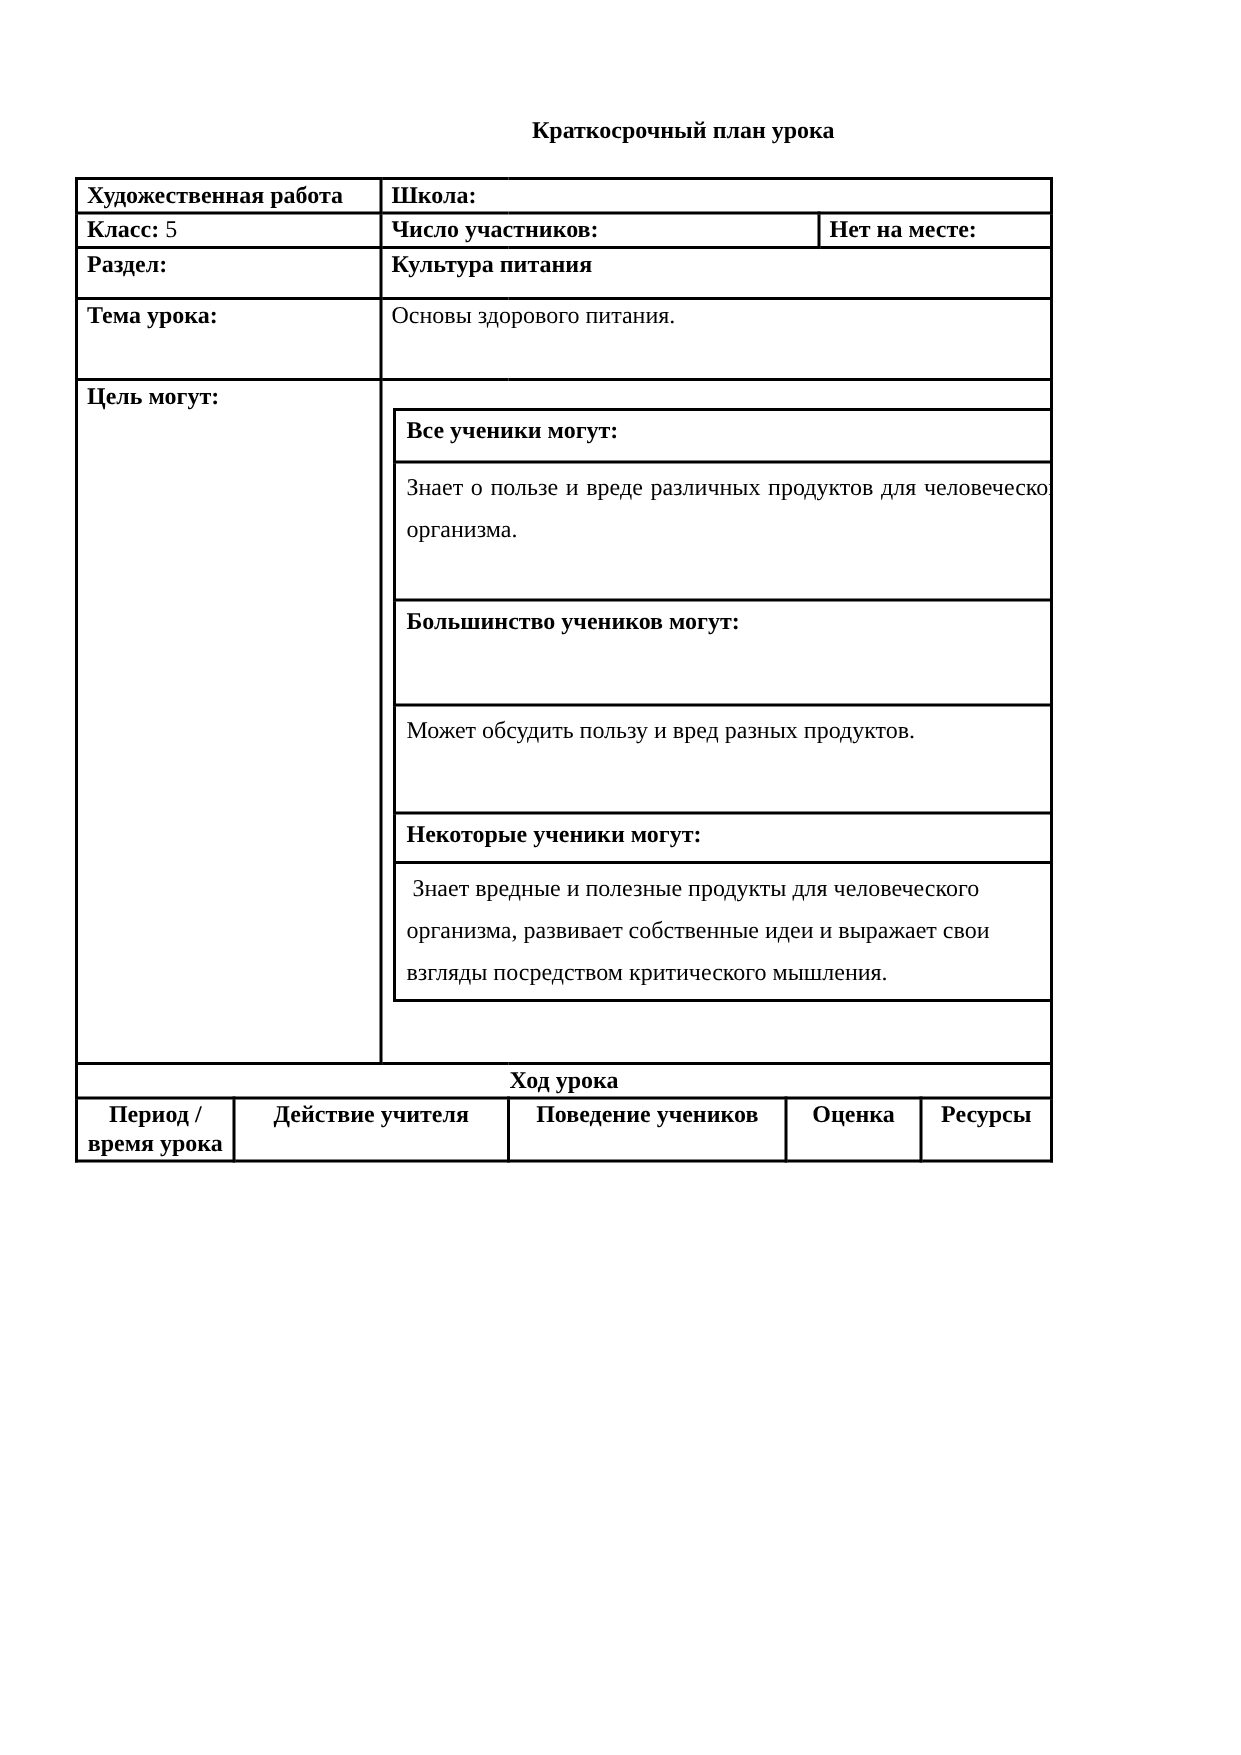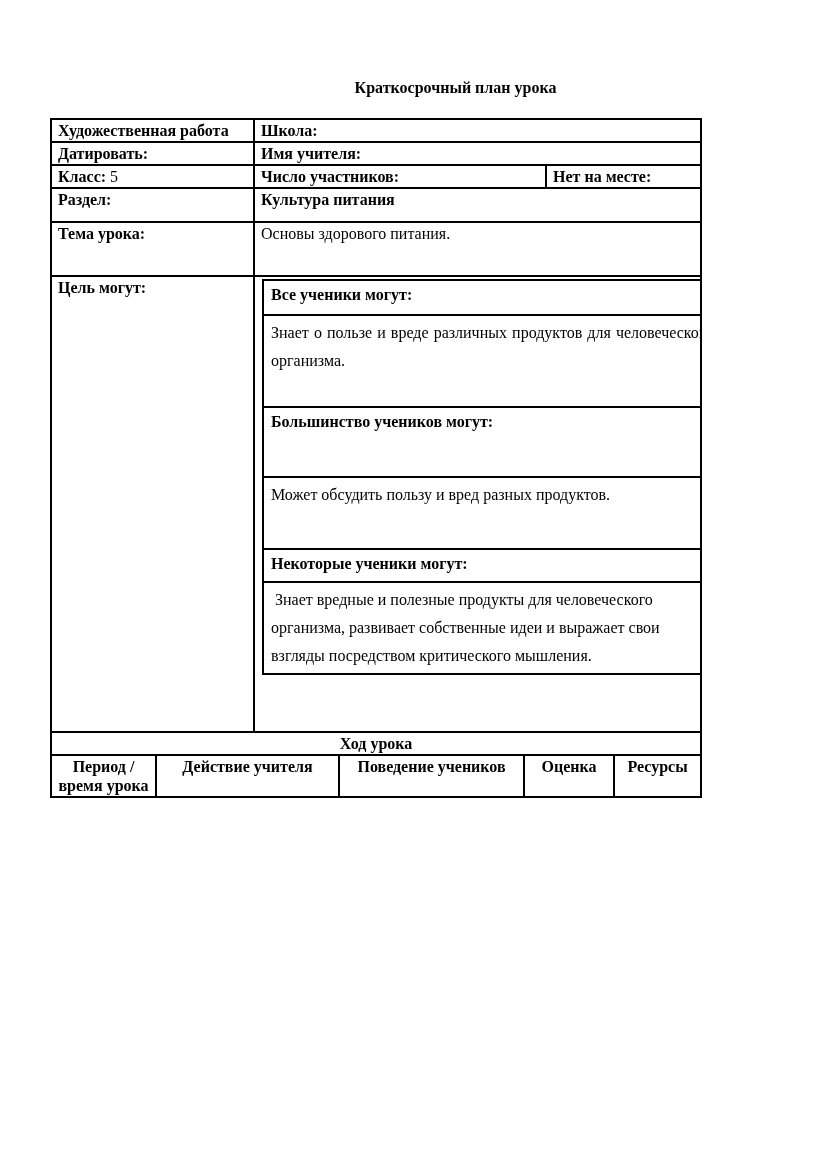--- a/index.html
+++ b/index.html
@@ -47,21 +47,21 @@
     text-align: justify;
     text-align-last: left;
     line-height: 22px;
     padding-top: 2px;
   }
   .goal-cell { padding: 0 !important; }
   table.nested {
     border-collapse: collapse;
     table-layout: fixed;
     width: 460px;
-    margin: 2px 0 0 7px;
+    margin: 18px 0 0 7px;
   }
   table.nested td {
     border: 2px solid #000;
     vertical-align: top;
     padding: 3px 7px;
     line-height: 22px;
   }
   tr.nh35 { height: 35px; }
   tr.nh92 { height: 92px; }
   tr.nh70 { height: 70px; }
@@ -90,24 +90,20 @@
       <col style="width:68px">
     <col style="width:87px">
   </colgroup>
 
   <tbody>
       <tr class="h20">
     <td colspan="2" class="b nw">Художественная работа</td>
     <td colspan="5" class="b nw">Школа:</td>
   </tr>
 
-  <tr class="h20">
-    <td colspan="2" class="b nw">Датировать:</td>
-    <td colspan="5" class="b nw">Имя учителя:</td>
-  </tr>
 
   <tr class="h20">
     <td colspan="2" class="nw"><span class="b">Класс:</span> <span>5</span></td>
     <td colspan="3" class="b nw">Число участников:</td>
     <td colspan="2" class="b nw">Нет на месте:</td>
   </tr>
 
   <tr class="h34">
     <td colspan="2" class="b nw">Раздел:</td>
     <td colspan="5" class="b">Культура питания</td>

